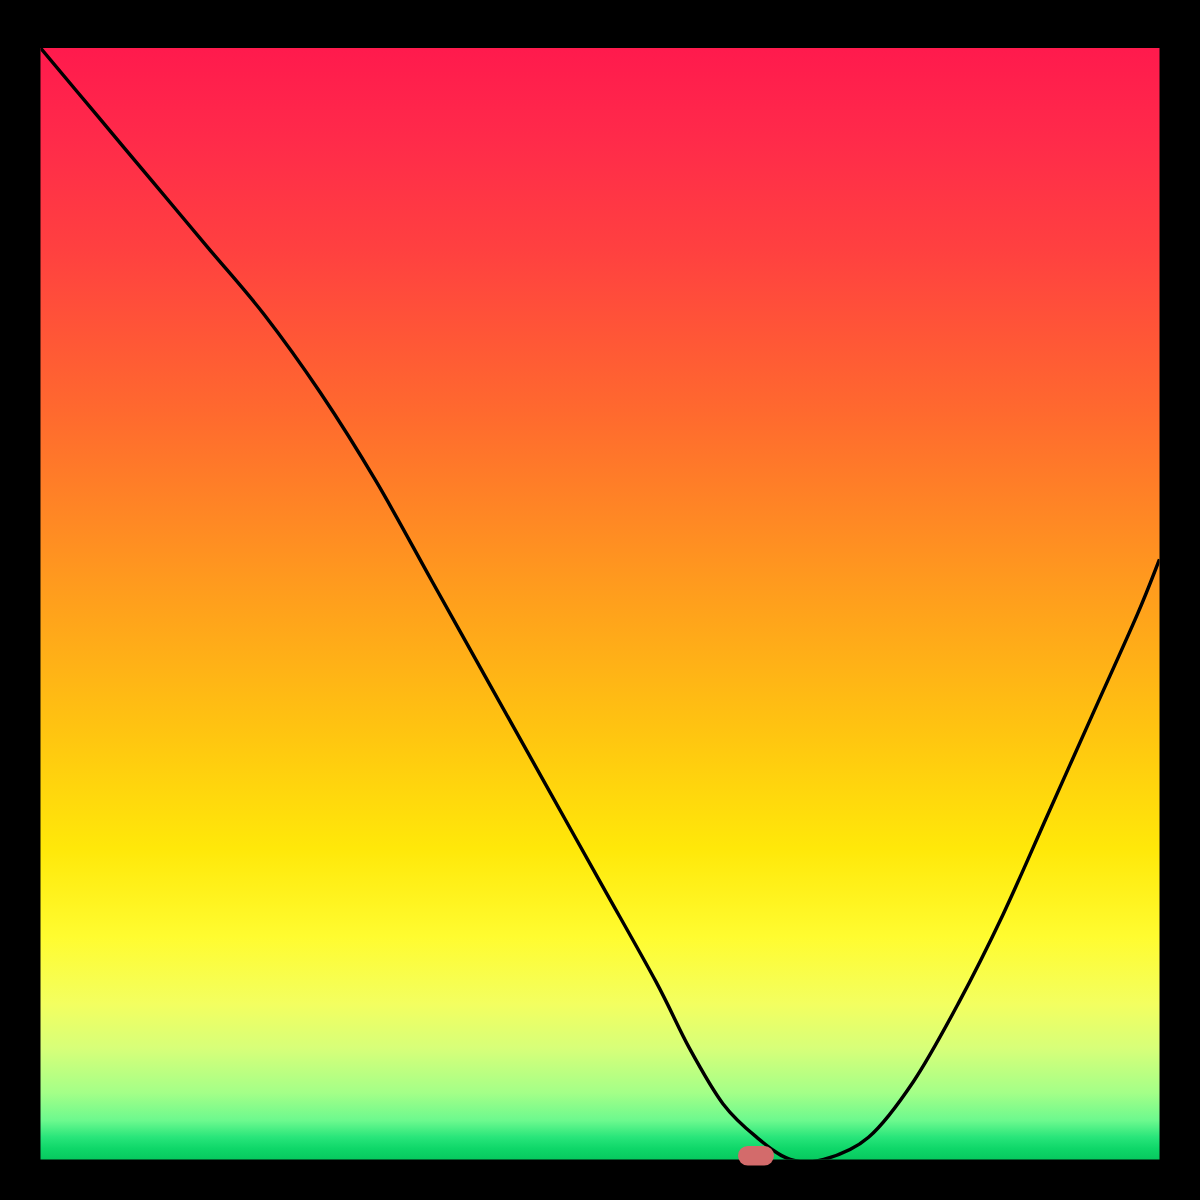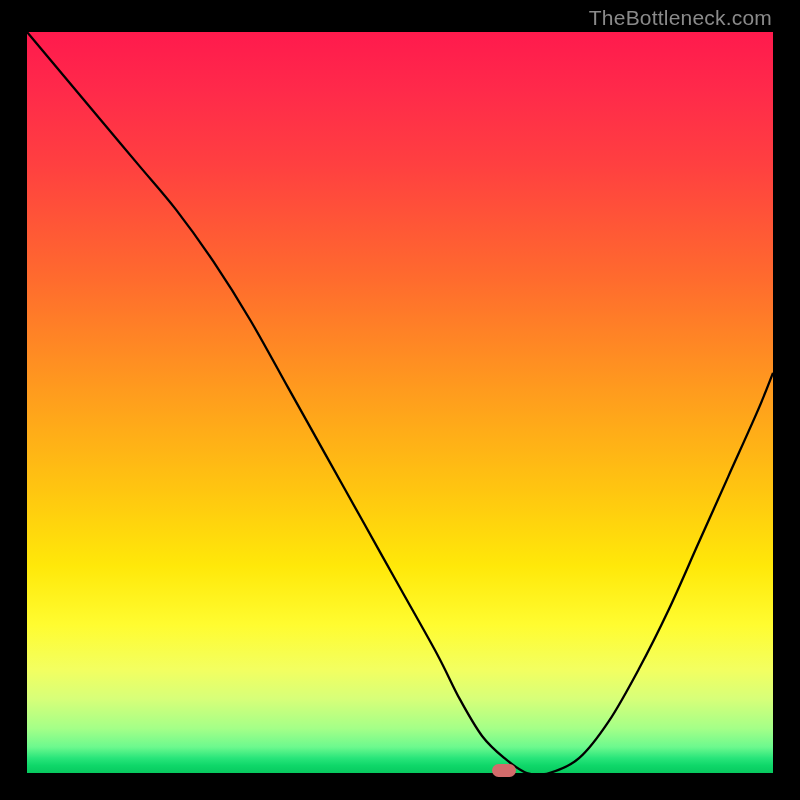--- a/index.html
+++ b/index.html
@@ -70,14 +70,13 @@
 
 <div class="frame">
   <div class="plot-area"></div>
 
   <svg class="curve" viewBox="0 0 746 741" preserveAspectRatio="none">
     <path id="curve-path" d="M 0.00 0.00 C 6.22 7.41, 24.87 29.64, 37.30 44.46 C 49.73 59.28, 62.17 74.10, 74.60 88.92 C 87.03 103.74, 99.47 118.56, 111.90 133.38 C 124.33 148.20, 136.77 161.79, 149.20 177.84 C 161.63 193.90, 174.07 211.19, 186.50 229.71 C 198.93 248.24, 211.37 268.00, 223.80 288.99 C 236.23 309.99, 248.67 333.45, 261.10 355.68 C 273.53 377.91, 285.97 400.14, 298.40 422.37 C 310.83 444.60, 323.27 466.83, 335.70 489.06 C 348.13 511.29, 360.57 533.52, 373.00 555.75 C 385.43 577.98, 400.35 603.92, 410.30 622.44 C 420.25 640.97, 425.22 653.31, 432.68 666.90 C 440.14 680.49, 447.60 694.07, 455.06 703.95 C 462.52 713.83, 469.98 720.00, 477.44 726.18 C 484.90 732.35, 492.36 738.53, 499.82 741.00 C 507.28 743.47, 513.50 743.47, 522.20 741.00 C 530.90 738.53, 542.09 734.82, 552.04 726.18 C 561.99 717.53, 571.93 703.95, 581.88 689.13 C 591.83 674.31, 601.77 655.78, 611.72 637.26 C 621.67 618.74, 631.61 598.98, 641.56 577.98 C 651.51 556.99, 661.45 533.52, 671.40 511.29 C 681.35 489.06, 691.29 466.83, 701.24 444.60 C 711.19 422.37, 723.62 395.20, 731.08 377.91 C 738.54 360.62, 743.51 347.03, 746.00 340.86" fill="none" stroke="#000" stroke-width="2.3"></path>
   </svg>
 
   <div id="marker" class="marker" style="left: 492.44px; top: 764px;"></div>
 
-  <div class="watermark">TheBottleneck.com</div>
 </div>
 
 </body></html>

